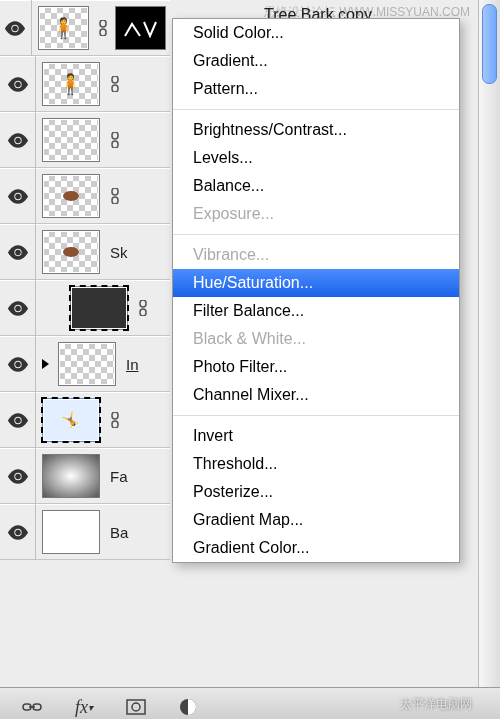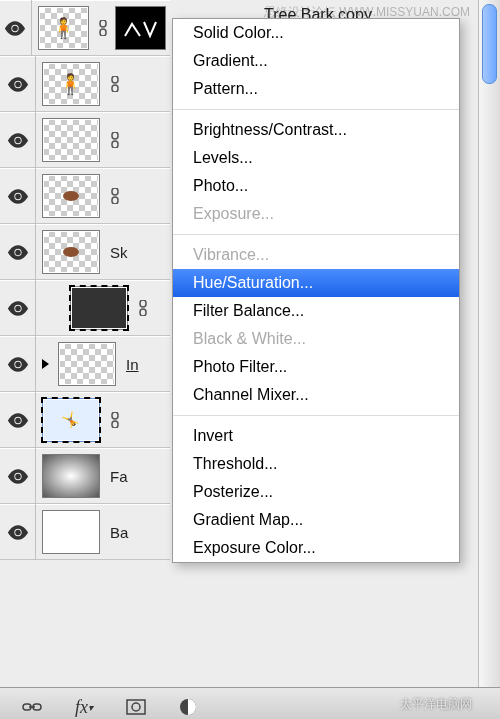--- a/index.html
+++ b/index.html
@@ -211,35 +211,35 @@
     <div class="scroll-thumb"></div>
   </div>
 
   <div class="menu">
     <div class="item">Solid Color...</div>
     <div class="item">Gradient...</div>
     <div class="item">Pattern...</div>
     <div class="sep"></div>
     <div class="item">Brightness/Contrast...</div>
     <div class="item">Levels...</div>
-    <div class="item">Photo...</div>
+    <div class="item">Balance...</div>
     <div class="item disabled">Exposure...</div>
     <div class="sep"></div>
     <div class="item disabled">Vibrance...</div>
     <div class="item highlight">Hue/Saturation...</div>
     <div class="item">Filter Balance...</div>
     <div class="item disabled">Black &amp; White...</div>
     <div class="item">Photo Filter...</div>
     <div class="item">Channel Mixer...</div>
     <div class="sep"></div>
     <div class="item">Invert</div>
     <div class="item">Threshold...</div>
     <div class="item">Posterize...</div>
     <div class="item">Gradient Map...</div>
-    <div class="item">Exposure Color...</div>
+    <div class="item">Gradient Color...</div>
   </div>
 
   <div class="toolbar">
     <div class="tool">
         <svg width="20" height="12" viewBox="0 0 20 12">
           <rect x="1" y="3" width="8" height="6" rx="3" fill="none" stroke="#444" stroke-width="1.5"></rect>
           <rect x="11" y="3" width="8" height="6" rx="3" fill="none" stroke="#444" stroke-width="1.5"></rect>
           <line x1="7" y1="6" x2="13" y2="6" stroke="#444" stroke-width="1.5"></line>
         </svg>
       </div>

